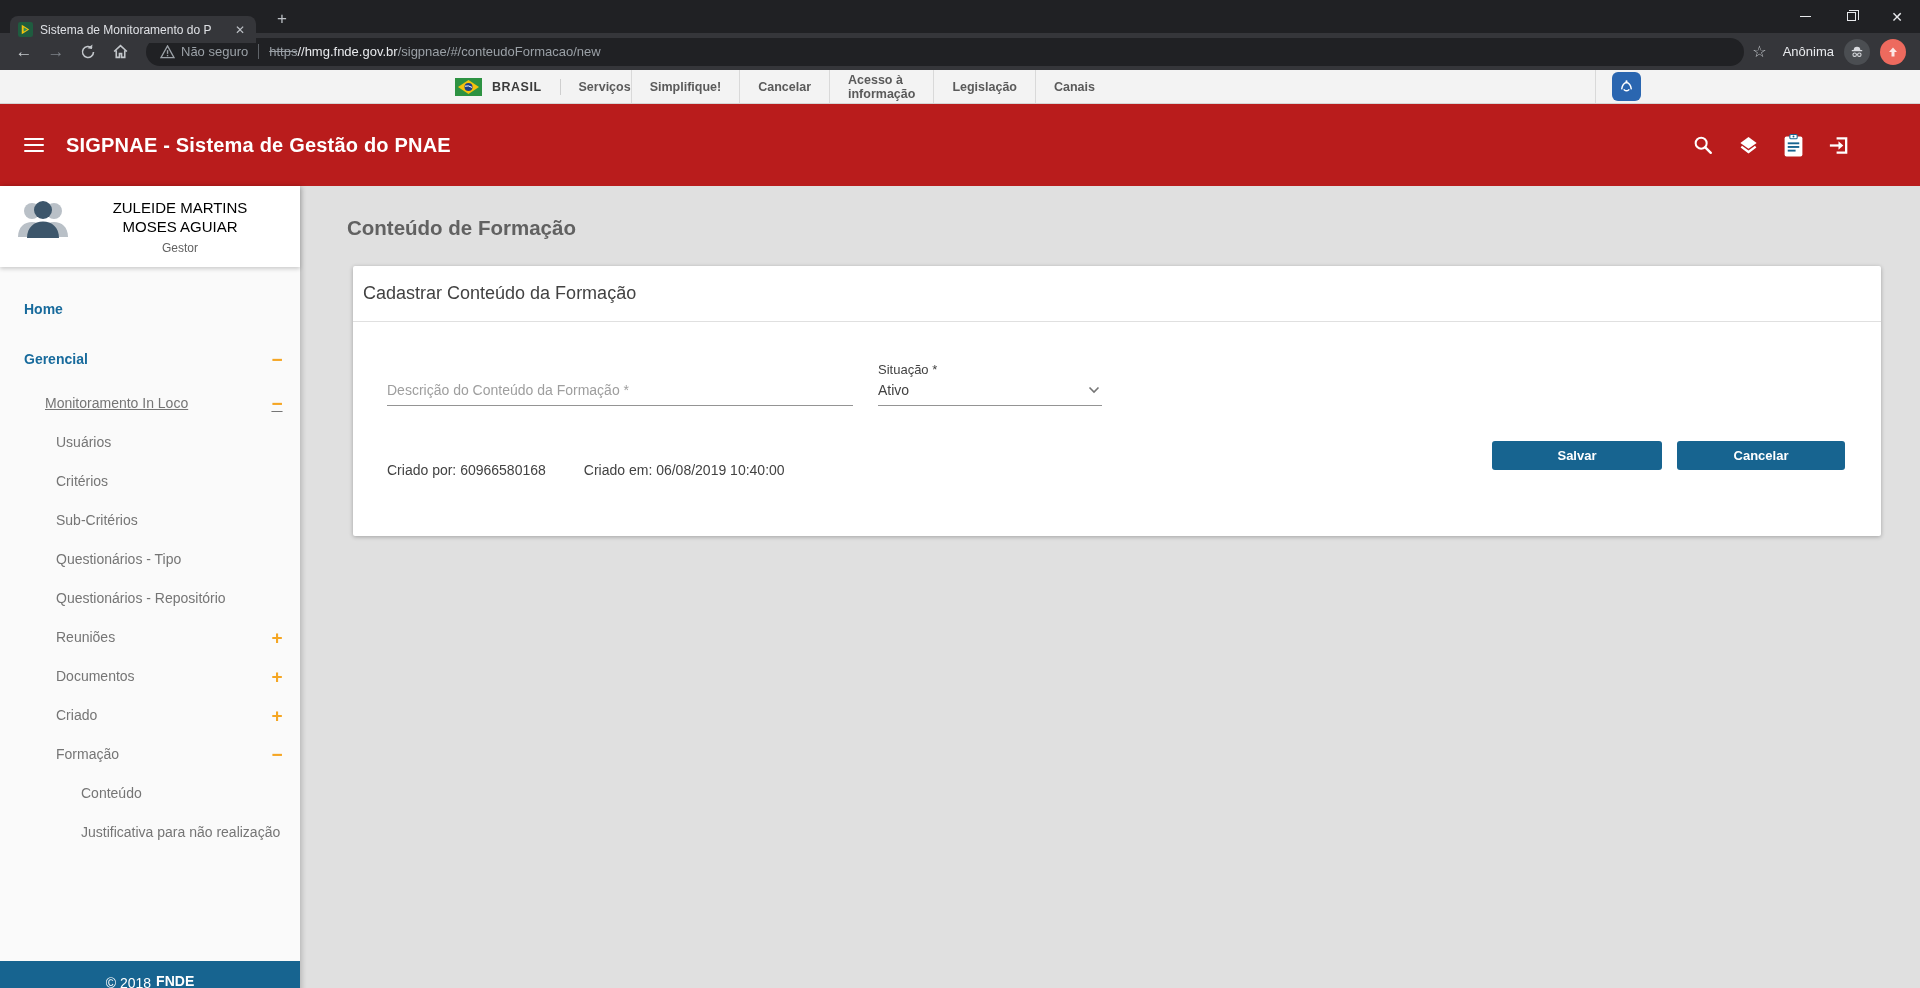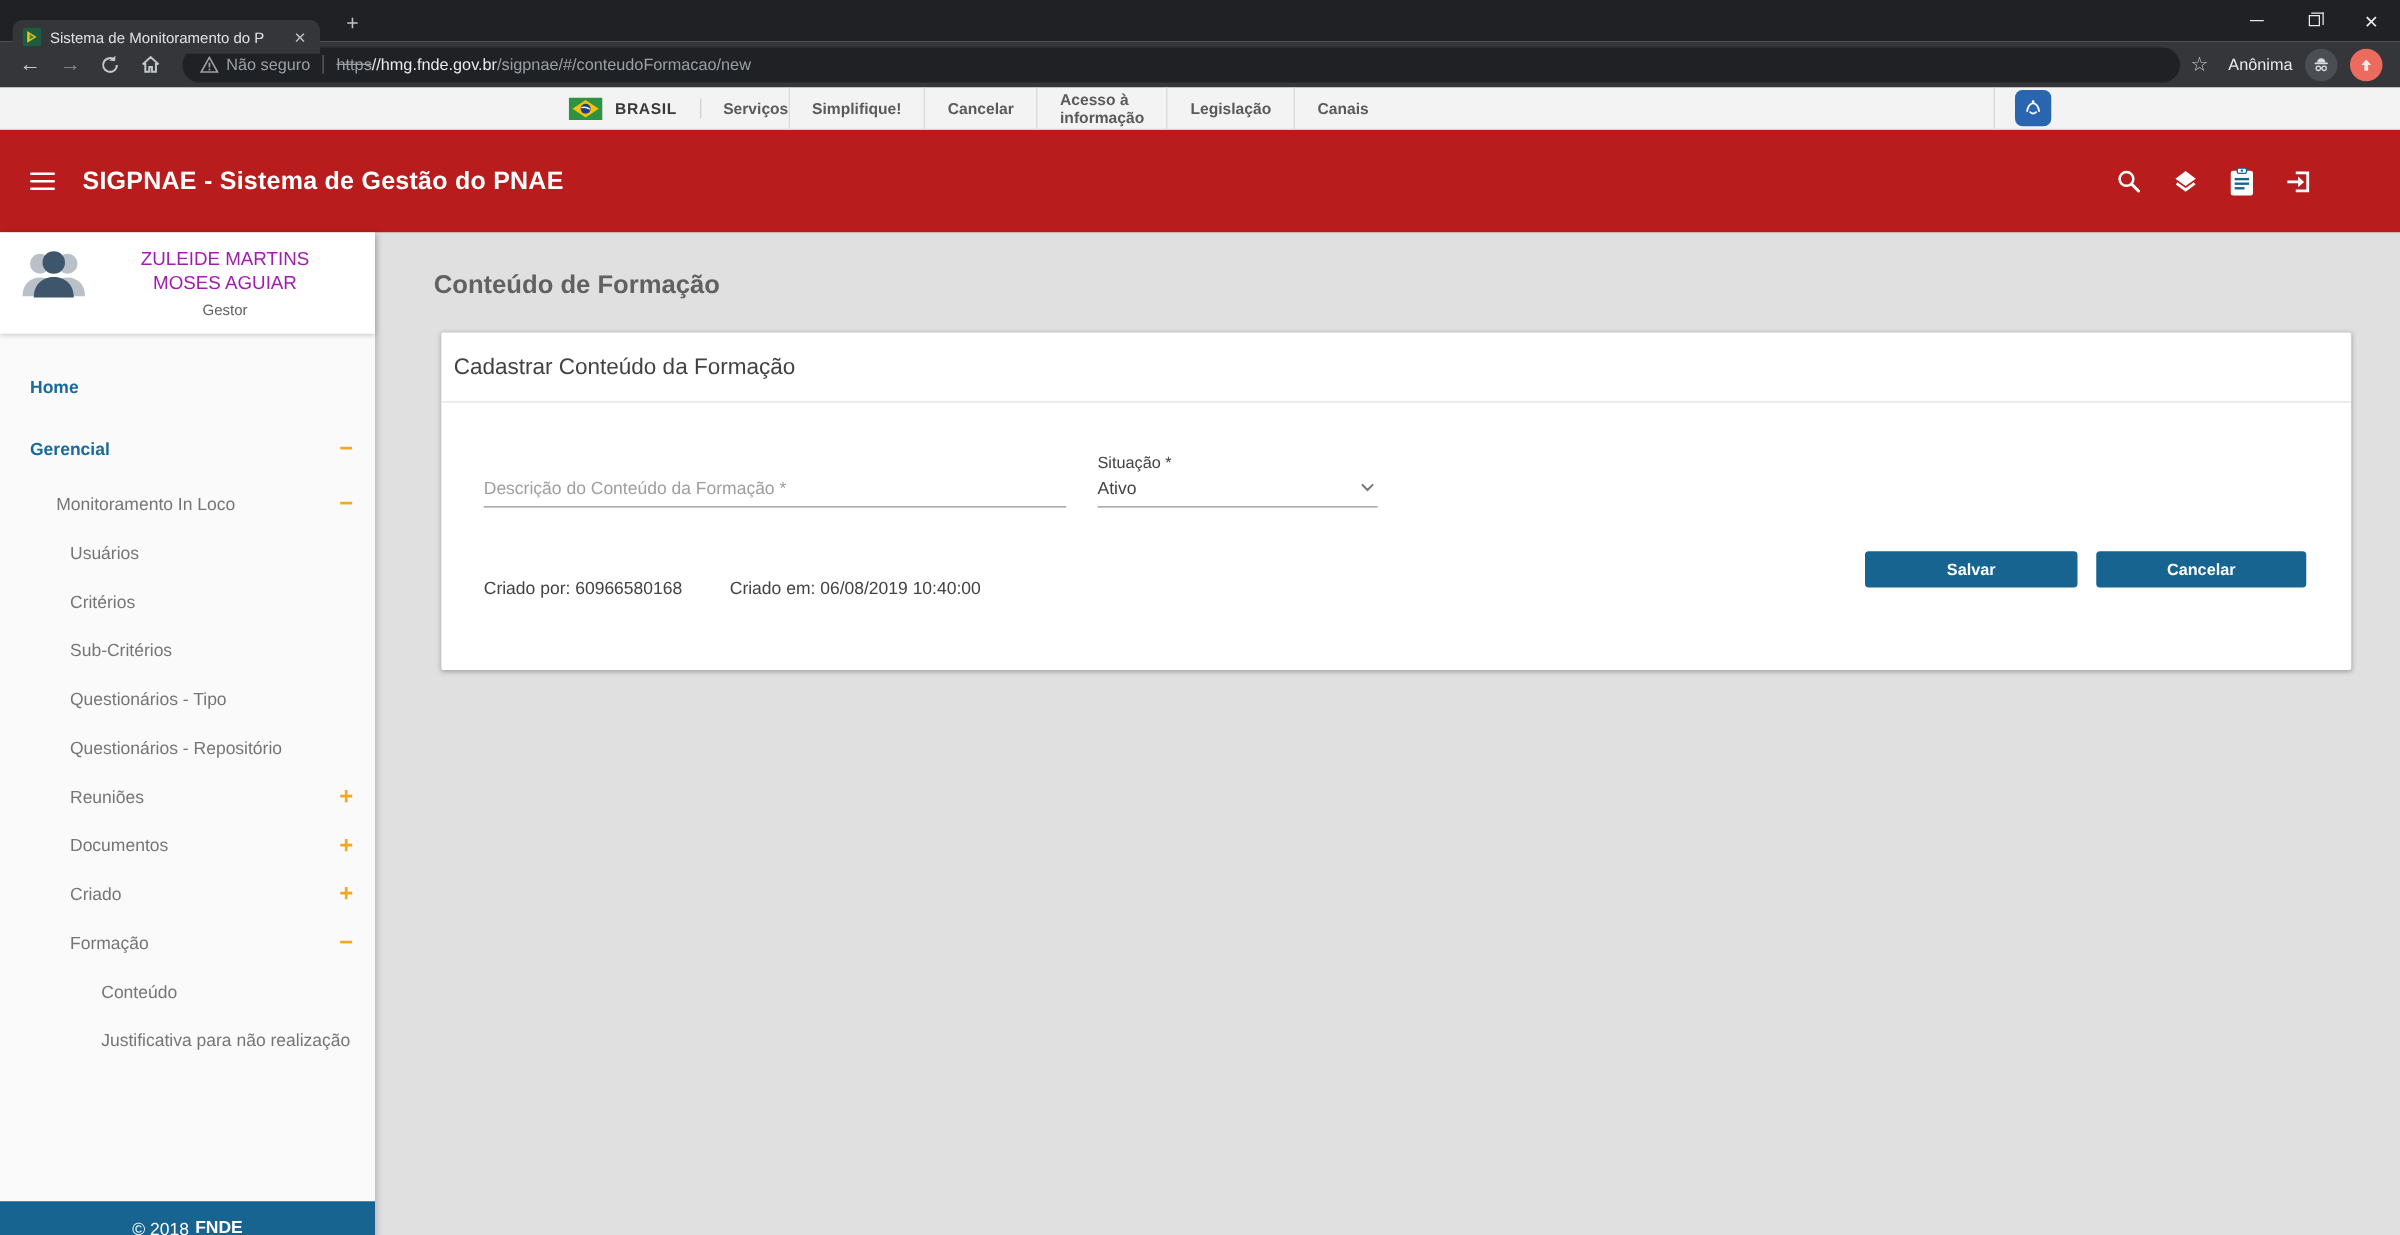--- a/index.html
+++ b/index.html
@@ -67,28 +67,28 @@
   .appbar-icons { display:flex; align-items:center; gap:21px; }
   .appbar-ic { width:24px; height:24px; display:flex; align-items:center; justify-content:center; }
 
   
   .shell { display:flex; height:818px; }
   .sidebar { width:300px; background:#fafafa; box-shadow:2px 0 5px rgba(0,0,0,.18);
     position:relative; z-index:2; display:flex; flex-direction:column; }
   .user-panel { background:#fff; box-shadow:0 2px 4px rgba(0,0,0,.18);
     padding:13px 10px 12px 12px; display:flex; align-items:flex-start; }
   .user-text { flex:1; text-align:center; }
-  .user-name { font-size:15px; color:#a21caf; line-height:1.25; max-width:170px; margin:0 auto; }
+  .user-name { font-size:15px; color:#000000; line-height:1.25; max-width:170px; margin:0 auto; }
   .user-role { font-size:12px; color:#616161; margin-top:4px; }
   .menu { flex:1; padding-top:23px; overflow:hidden; }
   .menu-item { height:39px; display:flex; align-items:center; font-size:14px;
     color:#757575; white-space:nowrap; cursor:default; }
   .menu-item:nth-child(1) { margin-bottom:11px; }
   .menu-item:nth-child(2) { margin-bottom:5px; }
-  .lvl-0 { padding-left:24px; } .lvl-1 { padding-left:45px; }
+  .lvl-0 { padding-left:24px; } .lvl-1 { padding-left:45px;text-decoration:underline; }
   .lvl-2 { padding-left:56px; } .lvl-3 { padding-left:81px; }
   .emphasis { color:#176a9c; font-weight:bold; }
   .toggle { margin-left:auto; margin-right:12px; width:22px; text-align:center;
     color:#f5a623; font-size:19px; font-weight:bold; line-height:1; }
   .sidebar-footer { height:43px; background:#176490; color:#fff; display:flex;
     align-items:center; justify-content:center; font-size:14px; }
   .footer-brand { font-weight:bold; margin-left:5px; border-bottom:2px solid #f5a623;
     padding-bottom:1px; color:#fff; }
 
   

